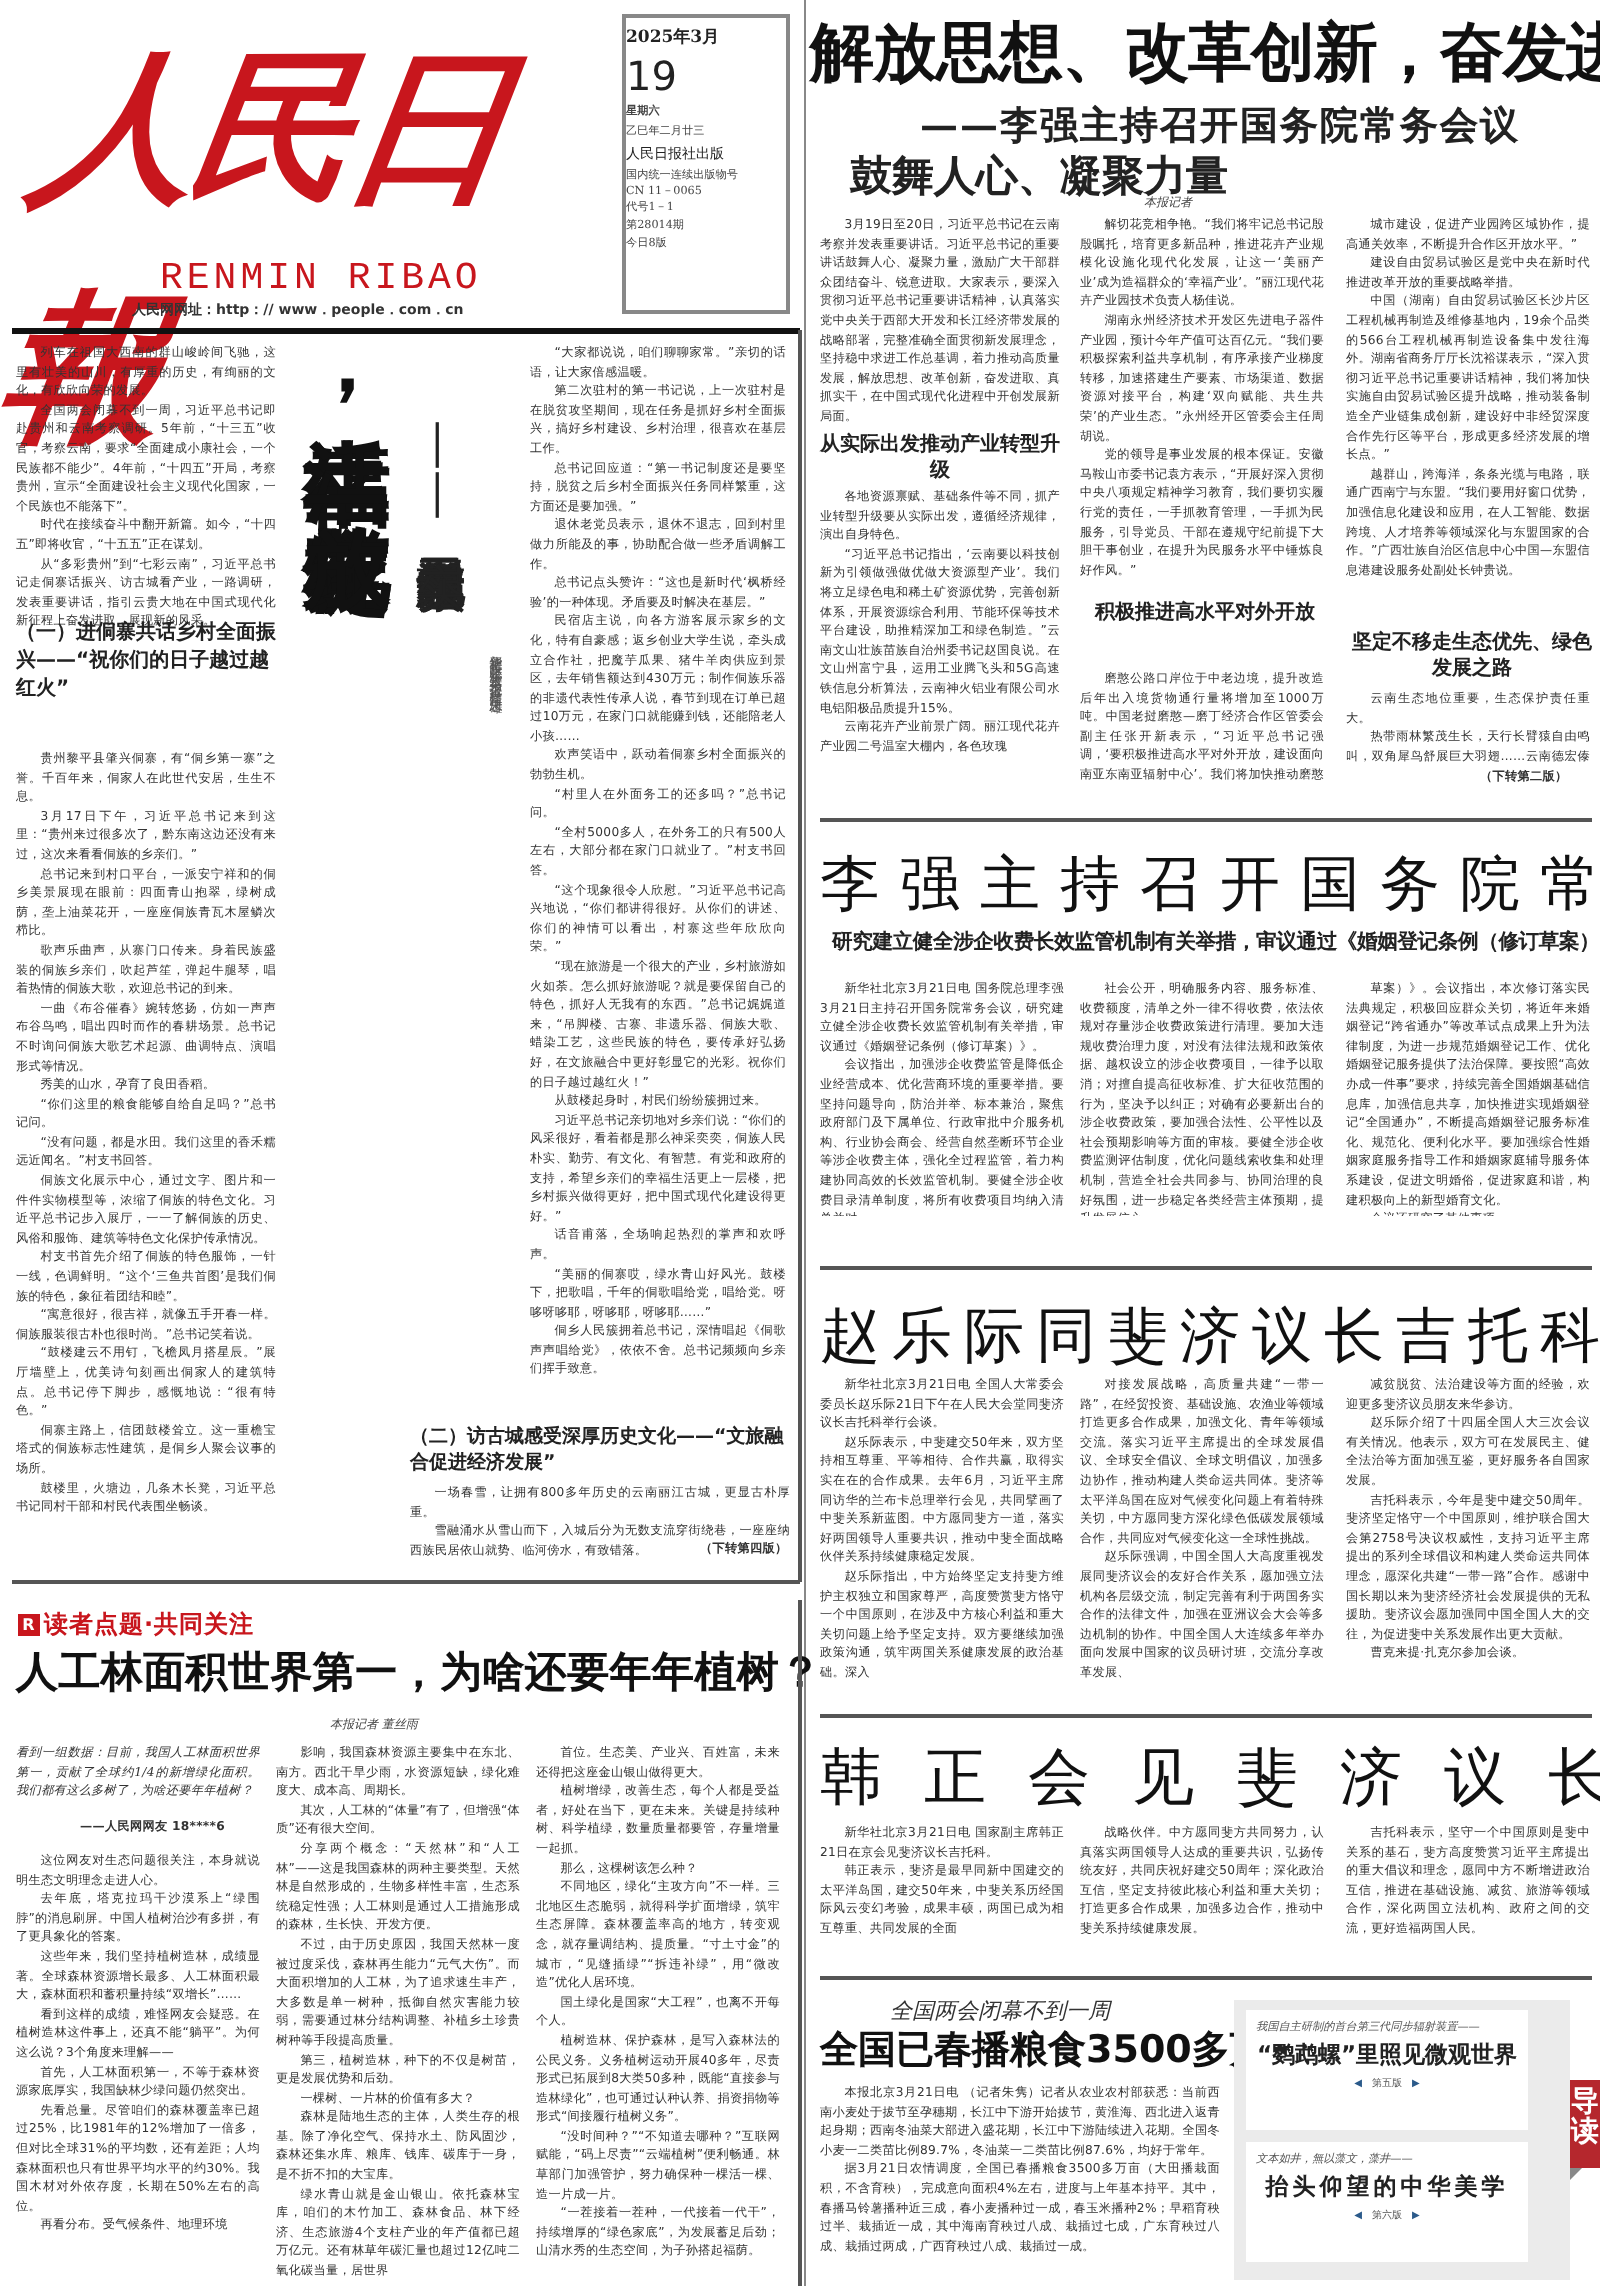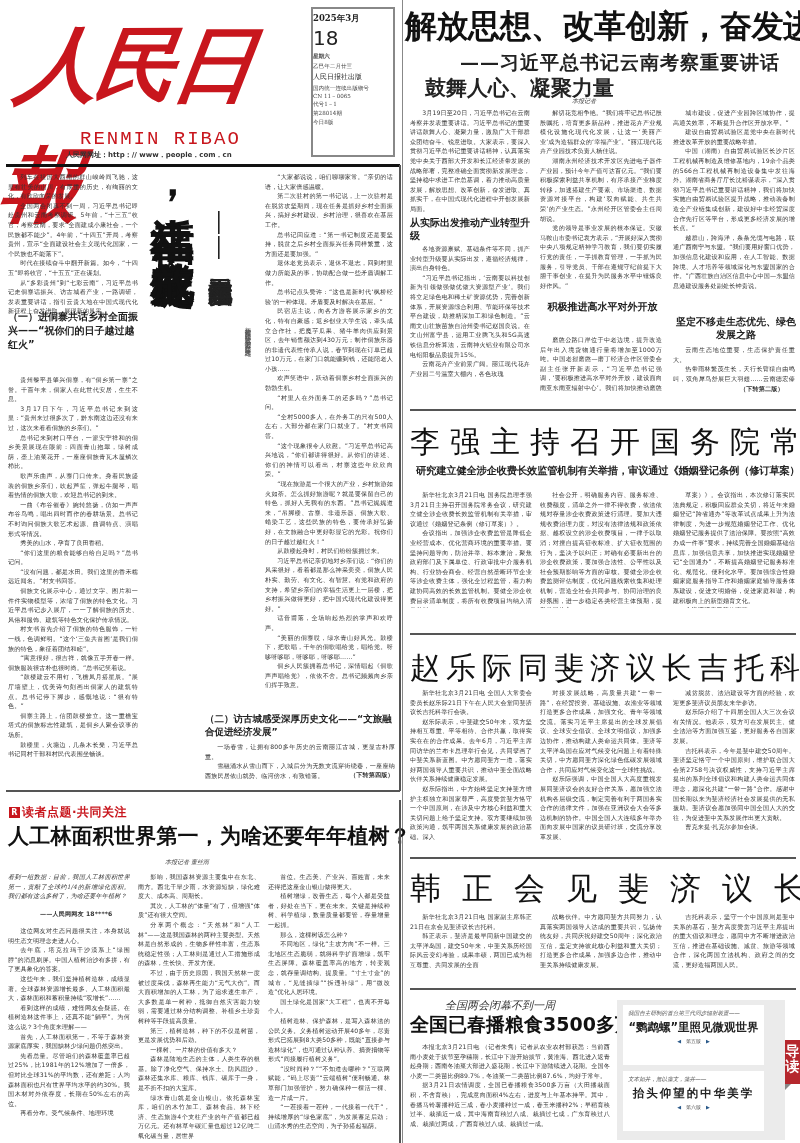--- a/index.html
+++ b/index.html
@@ -48,43 +48,43 @@
 </style>
 </head>
 <body>
 
 <div class="abs mast-logo">人民日報</div>
 <div class="abs mast-pinyin">RENMIN  RIBAO</div>
 <div class="abs mast-url">人民网网址：http：// www．people．com．cn</div>
 
 <div class="abs datebox">
   <div class="db-ym">2025年3月</div>
-  <div class="db-day">18</div>
+  <div class="db-day">19</div>
   <div class="db-small" style="font-weight:bold">星期六</div>
   <div class="db-small">乙巳年二月廿三</div>
   <div class="db-pub">人民日报社出版</div>
   <div class="db-small" style="line-height:8px">国内统一连续出版物号</div>
   <div class="db-small" style="line-height:8px">CN 11－0065</div>
   <div class="db-small" style="line-height:9px">代号1－1</div>
   <div class="db-small" style="line-height:9px">第28014期</div>
   <div class="db-small" style="line-height:9px">今日8版</div>
 </div>
 
 <div class="abs rule-top"></div>
 <div class="abs vline" style="left:402px;top:0;height:1143px;background:#888"></div>
 
 <div class="abs headline-main">解放思想、改革创新，奋发进取、真抓实干</div>
-<div class="abs sub-main">——习近平总书记云南考察重要讲话</div>
+<div class="abs sub-main">——李强主持召开国务院常务会议</div>
 <div class="abs sub-2">鼓舞人心、凝聚力量</div>
 <div class="abs byline" style="left:572px;top:97px">本报记者</div>
 
 <div class="abs body-text" style="left:410px;top:108px;width:120px;height:105px">
   <p>3月19日至20日，习近平总书记在云南考察并发表重要讲话。习近平总书记的重要讲话鼓舞人心、凝聚力量，激励广大干部群众团结奋斗、锐意进取。大家表示，要深入贯彻习近平总书记重要讲话精神，认真落实党中央关于西部大开发和长江经济带发展的战略部署，完整准确全面贯彻新发展理念，坚持稳中求进工作总基调，着力推动高质量发展，解放思想、改革创新，奋发进取、真抓实干，在中国式现代化进程中开创发展新局面。</p>
 </div>
-<div class="abs section-head" style="left:410px;top:216px;width:120px;">从实际出发推动产业转型升级</div>
+<div class="abs section-head" style="left:410px;top:216px;width:120px;text-align:center">从实际出发推动产业转型升级</div>
 <div class="abs body-text" style="left:410px;top:244px;width:120px;height:148px">
   <p>各地资源禀赋、基础条件等不同，抓产业转型升级要从实际出发，遵循经济规律，演出自身特色。</p>
     <p>“习近平总书记指出，‘云南要以科技创新为引领做强做优做大资源型产业’。我们将立足绿色电和稀土矿资源优势，完善创新体系，开展资源综合利用、节能环保等技术平台建设，助推精深加工和绿色制造。”云南文山壮族苗族自治州委书记赵国良说。在文山州富宁县，运用工业腾飞头和5G高速铁信息分析算法，云南神火铝业有限公司水电铝阳极品质提升15%。</p>
     <p>云南花卉产业前景广阔。丽江现代花卉产业园二号温室大棚内，各色玫瑰</p>
 </div>
 
 <div class="abs body-text" style="left:540px;top:108px;width:122px;height:187px">
   <p>解切花竞相争艳。“我们将牢记总书记殷殷嘱托，培育更多新品种，推进花卉产业规模化设施化现代化发展，让这一‘美丽产业’成为造福群众的‘幸福产业’。”丽江现代花卉产业园技术负责人杨佳说。</p>
     <p>湖南永州经济技术开发区先进电子器件产业园，预计今年产值可达百亿元。“我们要积极探索利益共享机制，有序承接产业梯度转移，加速搭建生产要素、市场渠道、数据资源对接平台，构建‘双向赋能、共生共荣’的产业生态。”永州经开区管委会主任周胡说。</p>
     <p>党的领导是事业发展的根本保证。安徽马鞍山市委书记袁方表示，“开展好深入贯彻中央八项规定精神学习教育，我们要切实履行党的责任，一手抓教育管理，一手抓为民服务，引导党员、干部在遵规守纪前提下大胆干事创业，在提升为民服务水平中锤炼良好作风。”</p>

